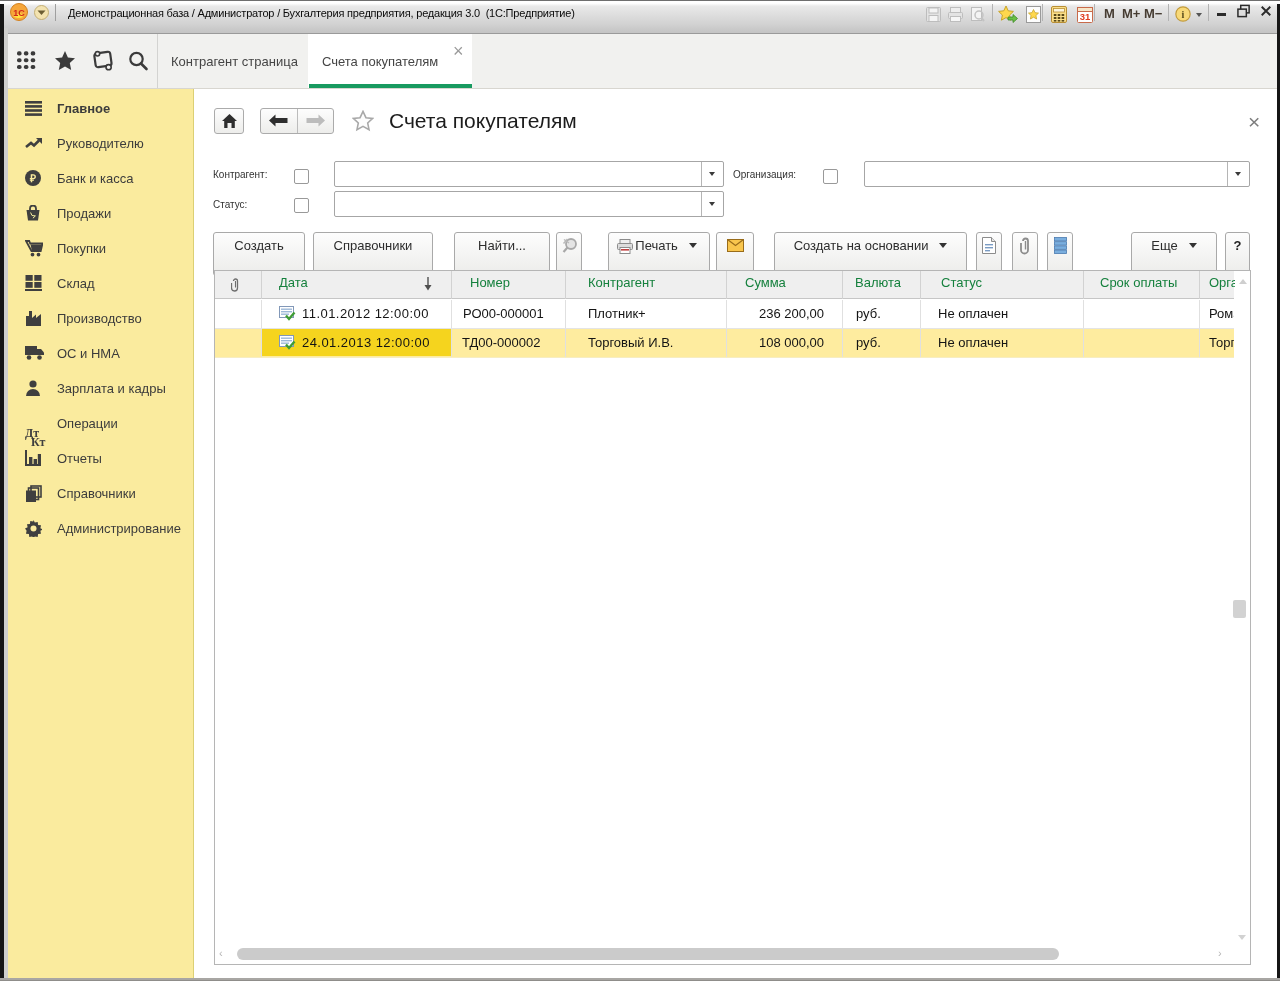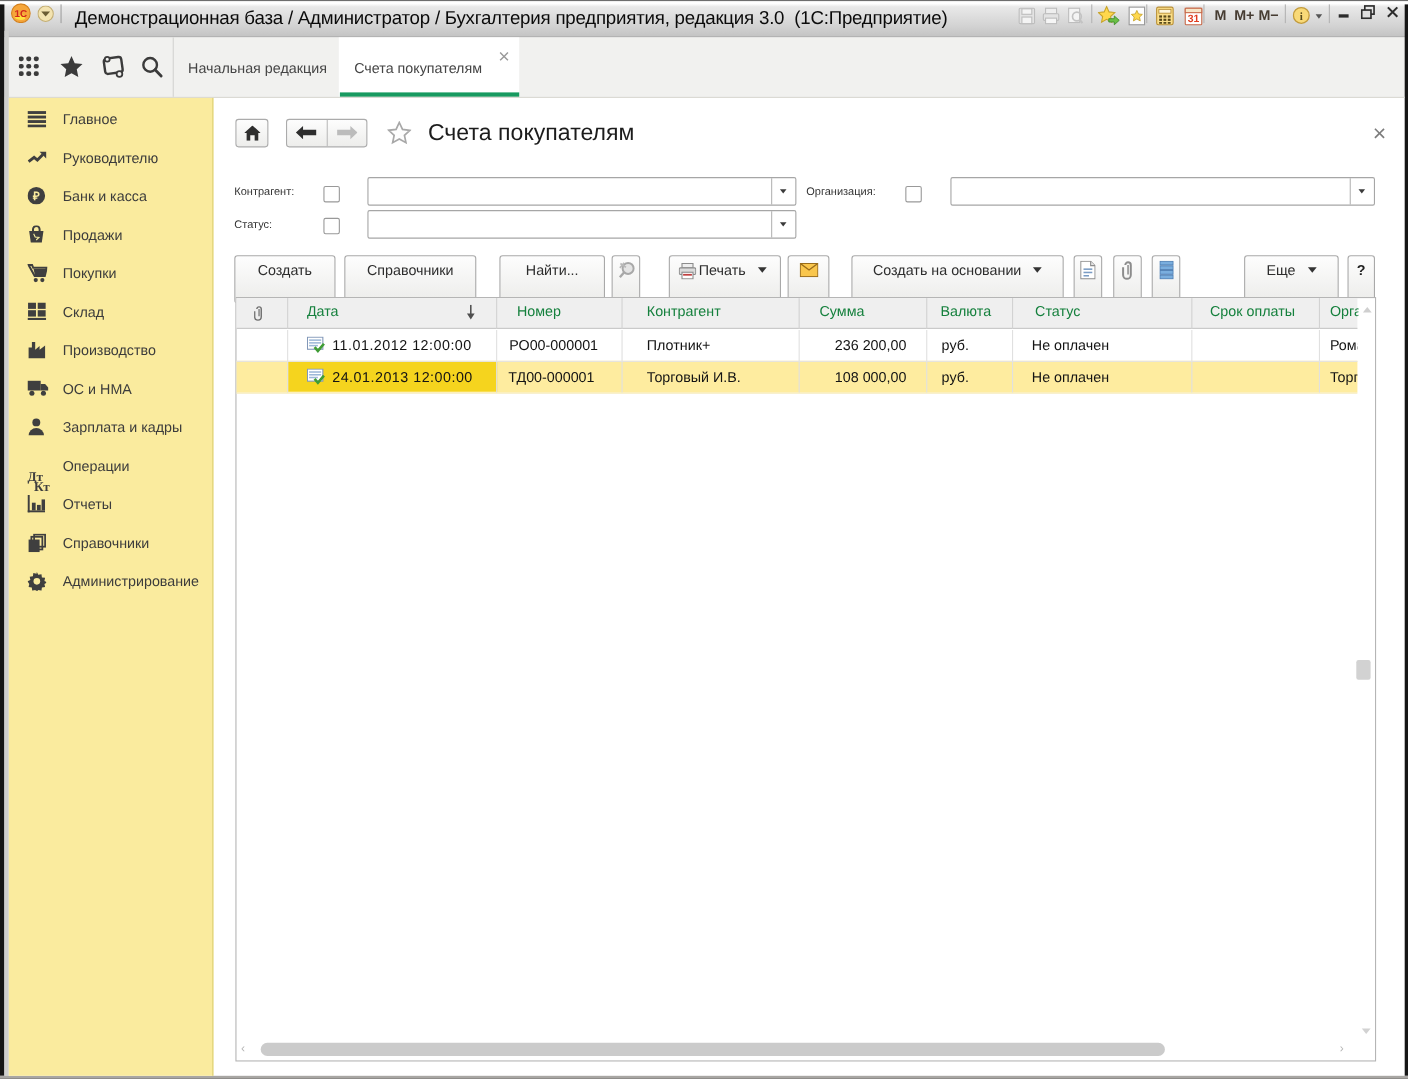--- a/index.html
+++ b/index.html
@@ -12,21 +12,21 @@
     background:linear-gradient(#ffffff 0%, #ffffff 7%, #e9e9e9 16%, #d2d2d2 72%, #c5c5c5 97%);
     border-top:1px solid #6e6e6e; border-bottom:1px solid #9a9a9a; }
   #midband { left:0; top:0px; width:0; height:0; }
   #toolbar { left:0; top:34px; width:1280px; height:54px; background:#f1f1ef; }
   #borderL1 { left:0; top:4px; width:4px; height:974px; background:#161616; }
   #borderL2 { left:4px; top:28px; width:4px; height:950px; background:#cfcfcd; }
   #borderR { left:1277px; top:4px; width:3px; height:974px; background:#161616; }
   #borderB1 { left:0; top:978px; width:1280px; height:3px; background:#a8a6a3; }
   #borderB2 { left:0; top:980px; width:1280px; height:1px; background:#8f8d8a; }
 
-  #titletext { left:68px; top:7px; font-size:17px; letter-spacing:-0.2px; color:#0a0a0a; }
+  #titletext { left:68px; top:7px; font-size:11px; letter-spacing:-0.2px; color:#0a0a0a; }
 
   
   .vsep { position:absolute; width:1px; background:#d3d3d1; top:34px; height:54px; }
   #tab1text, #tab2text { position:absolute; font-size:13px; color:#454545; }
   #tab2 { left:308px; top:34px; width:164px; height:54px; background:#fff; }
   #greenbar { left:309px; top:84px; width:163px; height:4px; background:#189a60; }
   #tabclose { left:453px; top:41px; font-size:18px; color:#9a9a9a; }
   #toolbottom { left:8px; top:88px; width:1269px; height:1px; background:#d8d6d0; }
 
   
@@ -169,21 +169,21 @@
   <svg class="abs" style="left:1237px; top:4px;" width="14" height="14" viewBox="0 0 15 14">
     <rect x="4" y="1" width="9" height="8" fill="none" stroke="#2b2b2b" stroke-width="1.6"></rect>
     <rect x="1" y="5" width="9" height="8" fill="#ddd" stroke="#2b2b2b" stroke-width="1.6"></rect>
   </svg>
   <svg class="abs" style="left:1260px; top:5px;" width="12" height="12" viewBox="0 0 14 14">
     <path d="M2 2 L12 12 M12 2 L2 12" stroke="#2b2b2b" stroke-width="2.2"></path>
   </svg>
 </div>
 
 <div class="vsep" style="left:157px;"></div>
-<div id="tab1text" style="left:171px; top:54px;">Начальная редакция</div>
+<div id="tab1text" style="left:171px; top:54px;">Контрагент страница</div>
 <div class="abs" id="tab2"></div>
 <div id="tab2text" style="left:322px; top:54px;">Счета покупателям</div>
 <div class="abs" id="tabclose">×</div>
 <div class="abs" id="greenbar"></div>
 <div class="abs" id="toolbottom"></div>
 <div id="toolicons">
 
   <svg class="abs" style="left:17px; top:51px;" width="21" height="19" viewBox="0 0 23 20">
     <g fill="#3b3b3b">
       <rect x="0" y="0" width="5" height="4.6" rx="2"></rect>
@@ -217,21 +217,21 @@
 <div class="abs" id="sidebar"></div>
 <div id="sbitems">
   <svg class="sbicon" style="top:101px;" width="17" height="15" viewBox="0 0 17 15">
     <g fill="#3f3f3f">
         <rect x="0" y="0" width="17" height="2.6"></rect>
         <rect x="0" y="4.1" width="17" height="2.6"></rect>
         <rect x="0" y="8.2" width="17" height="2.6"></rect>
         <rect x="0" y="12.3" width="17" height="2.6"></rect>
       </g>
   </svg>
-  <div class="sbtext" style="top:101px;">Главное</div>
+  <div class="sbtext" style="top:101px;font-weight:bold;">Главное</div>
 
   <svg class="sbicon" style="top:137px;" width="18" height="13" viewBox="0 0 18 13">
     <path d="M1 10 l5-4 3 2.5 5-5" fill="none" stroke="#3f3f3f" stroke-width="2.6"></path>
     <path d="M11 1 h6 v6 z" fill="#3f3f3f"></path>
   </svg>
   <div class="sbtext" style="top:136px;">Руководителю</div>
 
   <svg class="sbicon" style="top:170px;" width="16" height="16" viewBox="0 0 16 16">
     <circle cx="8" cy="8" r="8" fill="#3f3f3f"></circle>
     <text x="8" y="12" font-size="10.5" font-weight="bold" fill="#faeb9e" text-anchor="middle" font-family="Liberation Sans">₽</text>
@@ -464,21 +464,21 @@
   <div class="dcell" style="left:1209px; top:306px; width:25px;">Ромашка</div>
 
   <svg class="abs" style="left:279px; top:335px;" width="17" height="16" viewBox="0 0 17 16">
     <rect x="0.5" y="0.5" width="14" height="11" fill="#fff" stroke="#8298b8"></rect>
     <rect x="2" y="2.5" width="11" height="1.4" fill="#9db8d8"></rect>
     <rect x="2" y="5" width="11" height="1.4" fill="#9db8d8"></rect>
     <rect x="2" y="7.5" width="8" height="1.4" fill="#9db8d8"></rect>
     <path d="M7 9.5 l3 3.5 5.5-6.5" fill="none" stroke="#3f9c35" stroke-width="2.4"></path>
   </svg>
   <div class="dcell" style="left:302px; top:335px; width:145px; letter-spacing:0.45px;">24.01.2013 12:00:00</div>
-  <div class="dcell" style="left:462px; top:335px; width:100px;">ТД00-000001</div>
+  <div class="dcell" style="left:462px; top:335px; width:100px;">ТД00-000002</div>
   <div class="dcell" style="left:588px; top:335px; width:135px;">Торговый И.В.</div>
   <div class="dcell" style="left:726px; top:335px; width:98px; text-align:right;">108 000,00</div>
   <div class="dcell" style="left:856px; top:335px; width:62px;">руб.</div>
   <div class="dcell" style="left:938px; top:335px; width:140px;">Не оплачен</div>
   <div class="dcell" style="left:1209px; top:335px; width:25px;">Торговый</div>
 </div>
 <div class="abs" id="vthumb"></div>
 <div class="abs" id="hthumb"></div>
 <div id="scrollextras">
   <div class="abs" style="left:1239px; top:279px; width:0; height:0; border-left:4px solid transparent; border-right:4px solid transparent; border-bottom:5px solid #cfcfcf;"></div>

